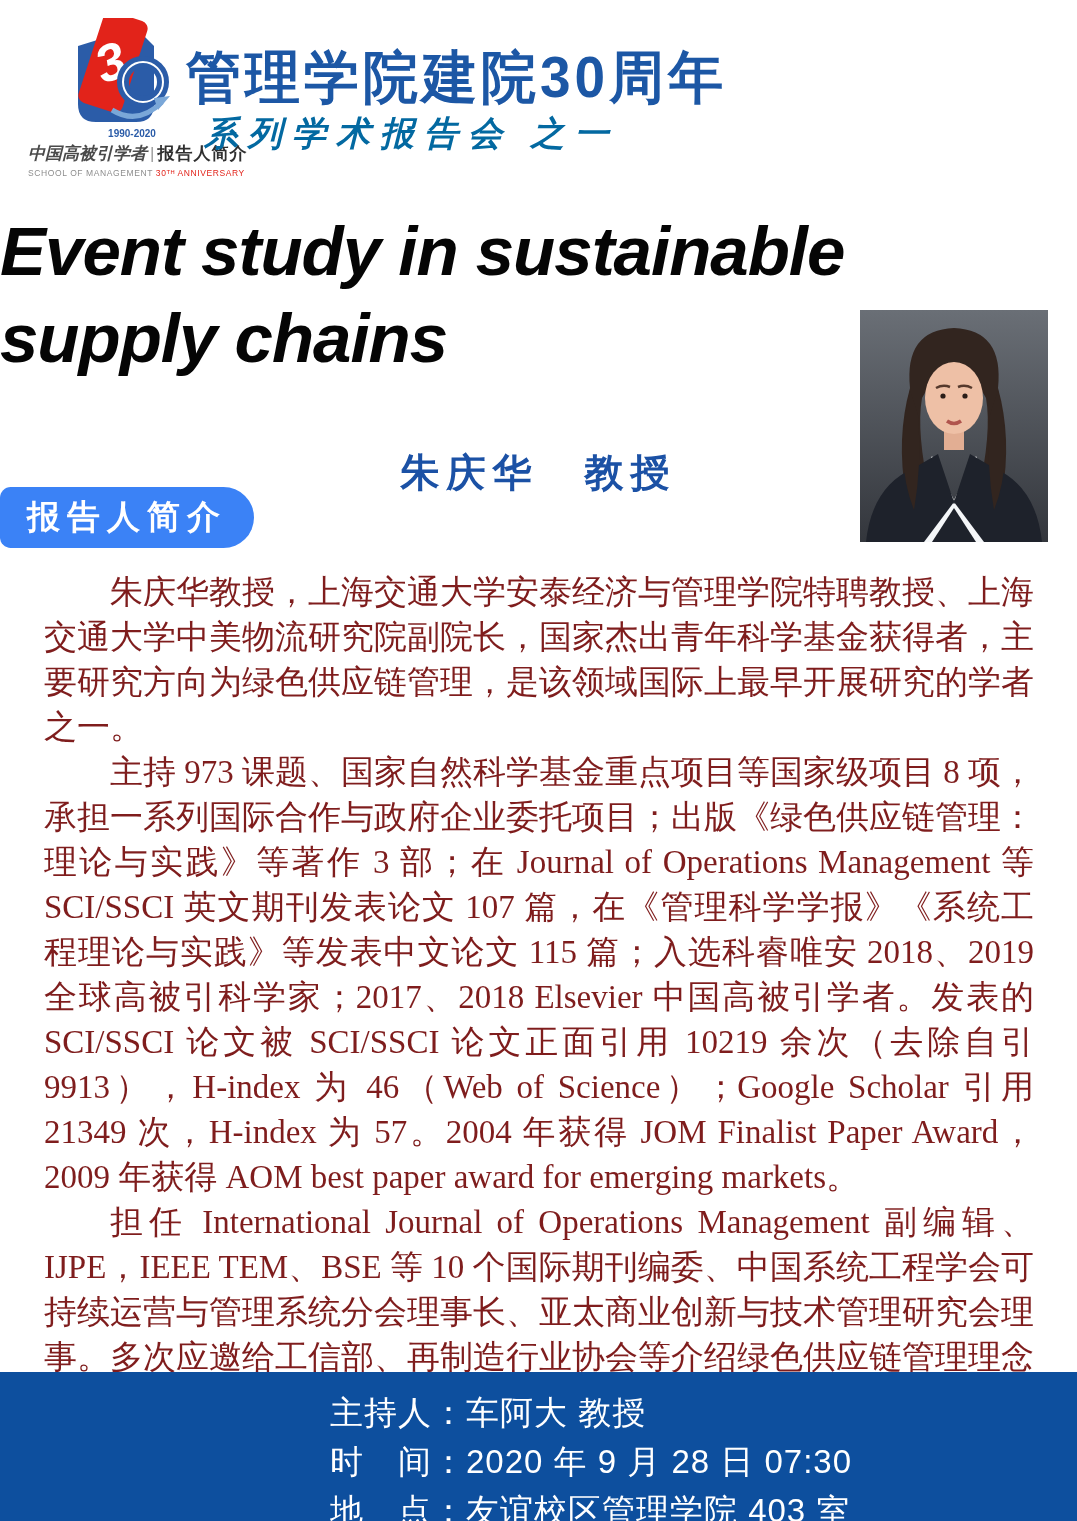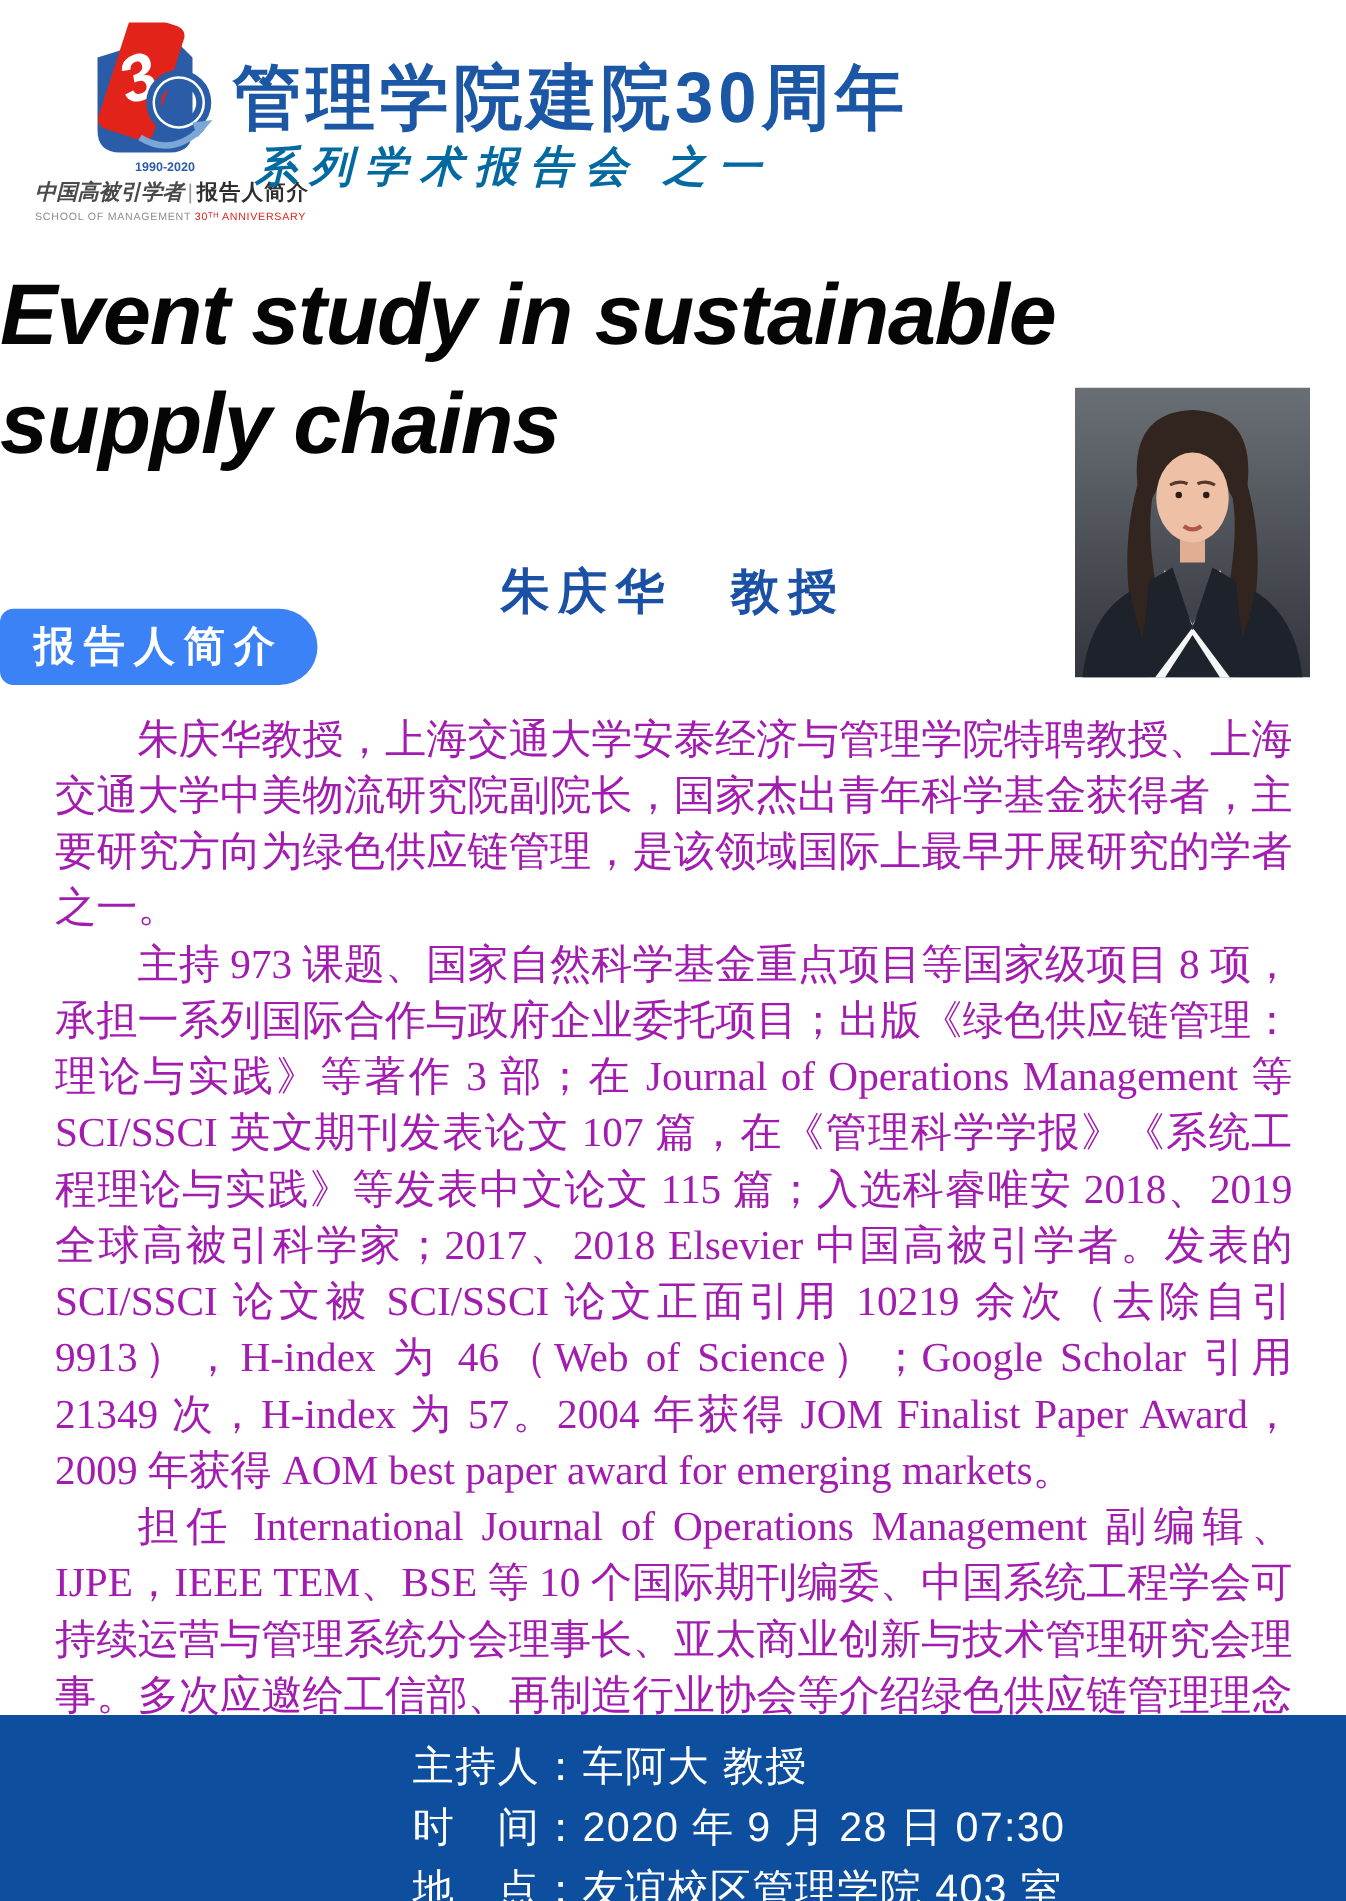--- a/index.html
+++ b/index.html
@@ -51,21 +51,21 @@
     position:absolute; left:0; top:487px; width:254px; height:61px;
     background:#3b82f6; border-radius:12px 34px 34px 12px;
     color:#ffffff; display:flex; align-items:center; justify-content:center;
     font-size:33px; font-weight:bold; letter-spacing:7px;
   }
 
   
   .bio {
     position:absolute; left:44px; top:570px; width:990px;
     font-family:"Liberation Serif","DejaVu Serif",serif;
-    font-size:33px; line-height:45px; text-align:justify; color:#a21caf;
+    font-size:33px; line-height:45px; text-align:justify; color:#7f1d1d;
   }
   .bio p { margin:0; text-indent:2em; }
 
   
   .footer {
     position:absolute; left:0; top:1372px; width:1077px; height:149px;
     background:#0d4f9e; color:#ffffff;
   }
   .footer-lines { margin:16px 0 0 330px; }
   .footer-line { font-size:33px; font-weight:normal; line-height:49px; white-space:nowrap; letter-spacing:1px; }

